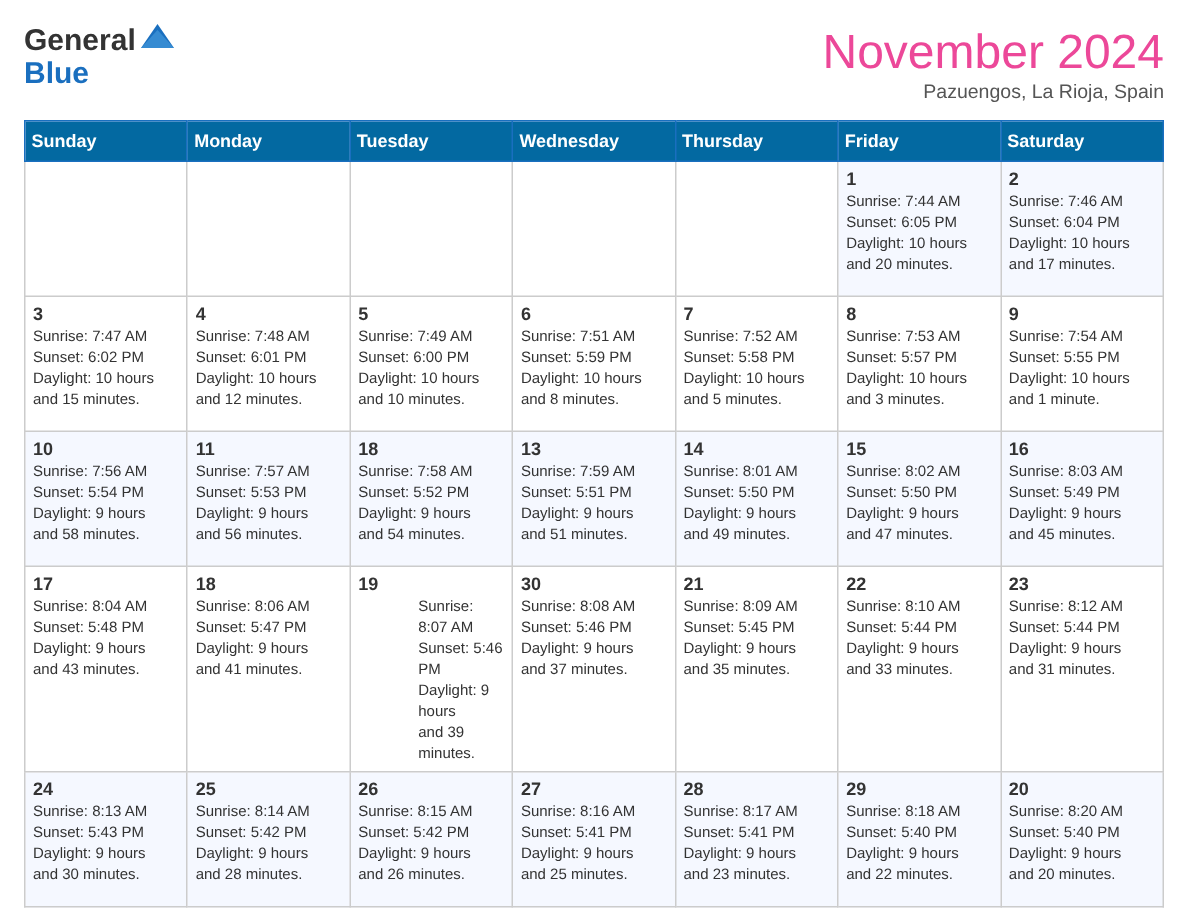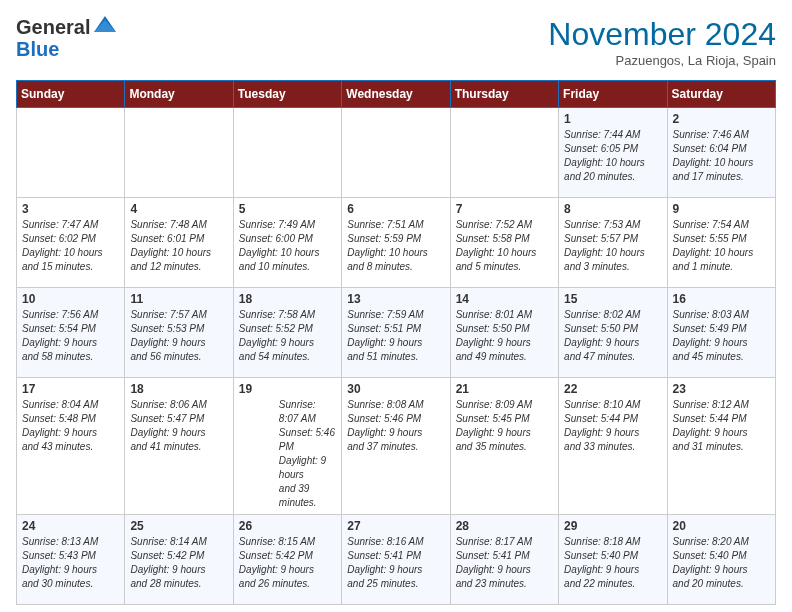--- a/index.html
+++ b/index.html
@@ -19,34 +19,34 @@
     .logo {
       display: flex;
       align-items: center;
       gap: 0;
     }
     .title-section {
       text-align: right;
     }
     .month-title {
       font-size: 32px;
-      color: #0369a1;
+      color: #ec4899;
       font-weight: normal;
     }
     .subtitle {
       font-size: 13px;
       color: #555;
     }
     table {
       width: 100%;
       border-collapse: collapse;
       table-layout: fixed;
     }
     thead th {
-      background: #7f1d1d;
+      background: #0369a1;
       color: #fff;
       font-size: 12px;
       padding: 6px 4px;
       text-align: left;
       border: 1px solid #1a6fbf;
     }
     tbody td {
       border: 1px solid #ccc;
       vertical-align: top;
       padding: 4px 5px;
@@ -64,21 +64,20 @@
     .day-num {
       font-size: 12px;
       font-weight: bold;
       display: block;
       margin-bottom: 2px;
     }
     .day-info {
       font-size: 10px;
       color: #333;
       line-height: 1.4;
-      font-style: italic;
     }
     .empty-cell {
       background: #fff !important;
     }
   </style>
 </head>
 <body>
 
 <div class="header">
   <div class="logo">

